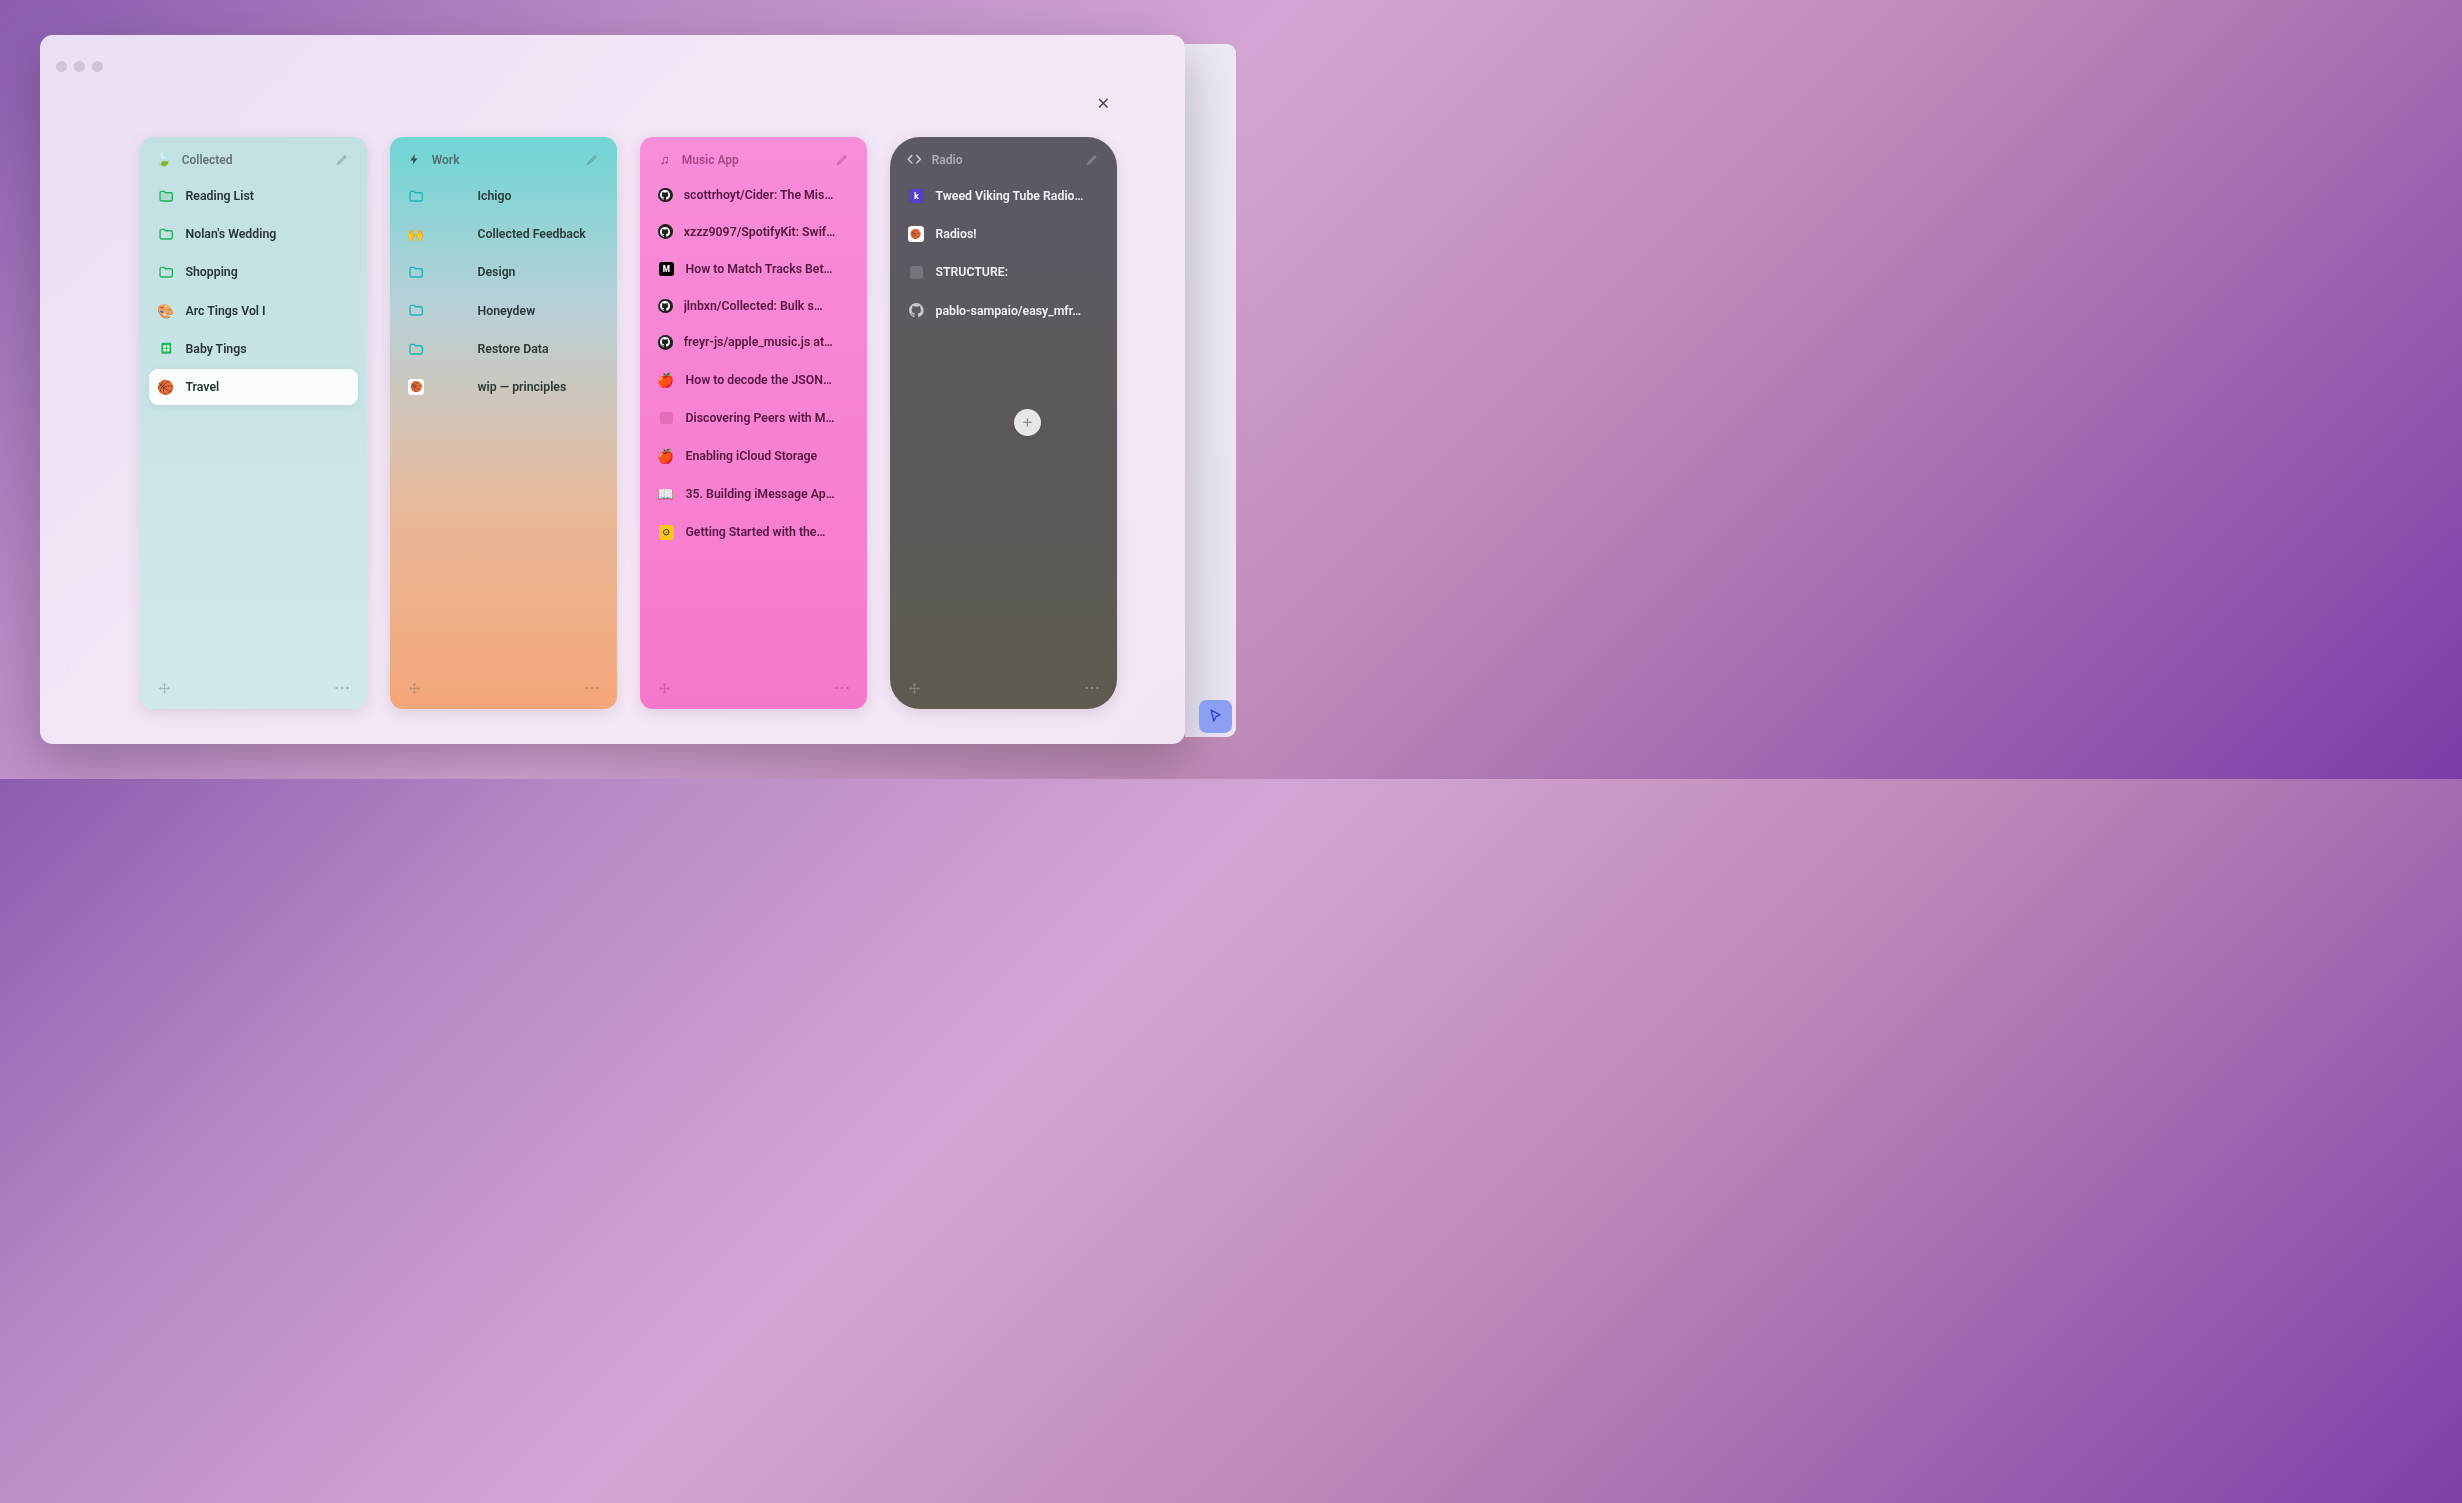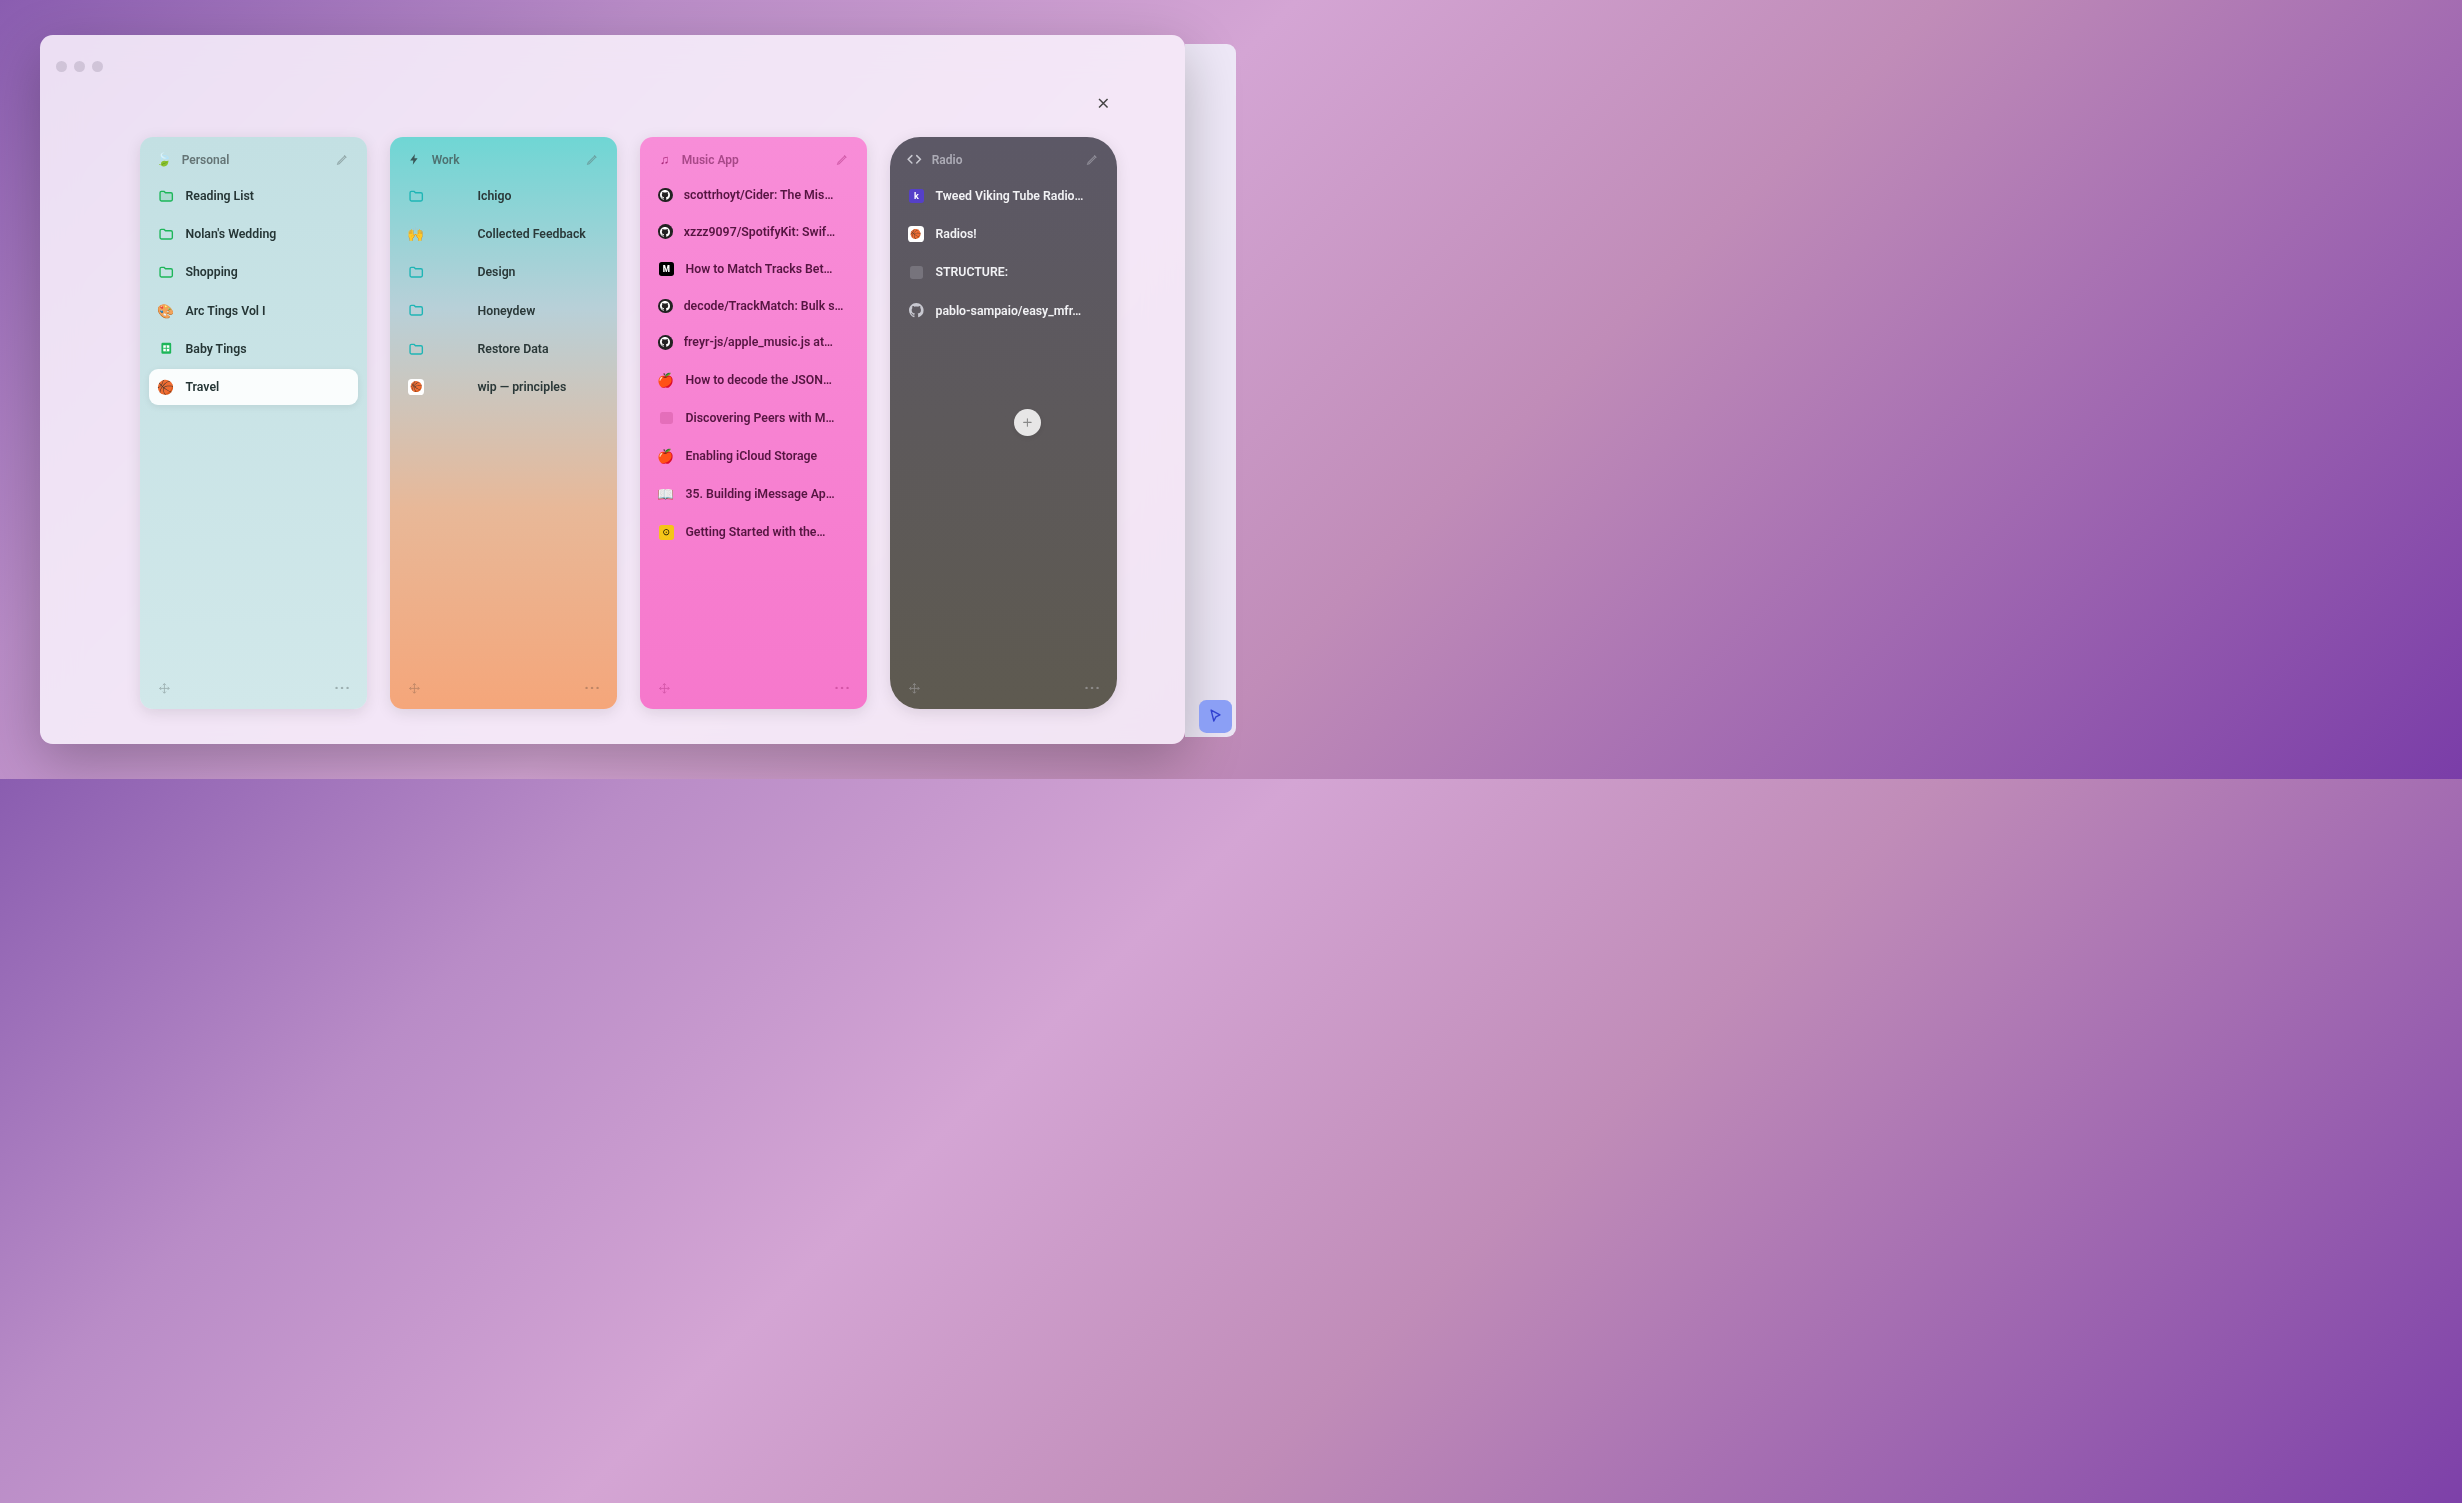--- a/index.html
+++ b/index.html
@@ -176,21 +176,21 @@
     <svg viewBox="0 0 24 24">
         <path d="M5 5 L19 19 M19 5 L5 19" fill="none"></path>
       </svg>
   </div>
 
   <div class="spaces">
 
     <div class="space personal">
       <div class="space-header">
         <span class="space-icon">🍃</span>
-        <span class="space-title">Personal</span>
+        <span class="space-title">Collected</span>
         <span class="edit-btn">
           <svg class="pencil" viewBox="0 0 24 24">
               <path d="M3 21l3-1 12-12-2-2L4 18l-1 3zM16 5l3 3" stroke="#5a6868" stroke-width="2" fill="none" stroke-linecap="round"></path>
             </svg>
         </span>
       </div>
       <div class="item">
         <span class="item-icon folder-green">
             <svg class="folder" viewBox="0 0 24 24">
               <path fill="currentColor" d="M3 6a2 2 0 012-2h4l2 2h8a2 2 0 012 2v9a2 2 0 01-2 2H5a2 2 0 01-2-2V6z" opacity="0.15"></path>
@@ -343,21 +343,21 @@
             <span style="background:#000;color:#fff;width:14.6px;height:14.6px;border-radius:2.7px;display:inline-flex;align-items:center;justify-content:center;font-size:8.2px;font-weight:900;">M</span>
           </span>
         <span class="item-label">How to Match Tracks Bet…</span>
       </div>
       <div class="item">
         <span class="item-icon github">
             <svg width="10" height="10" viewBox="0 0 16 16">
               <path fill="white" d="M8 0C3.58 0 0 3.58 0 8c0 3.54 2.29 6.53 5.47 7.59.4.07.55-.17.55-.38 0-.19-.01-.82-.01-1.49-2.01.37-2.53-.49-2.69-.94-.09-.23-.48-.94-.82-1.13-.28-.15-.68-.52-.01-.53.63-.01 1.08.58 1.23.82.72 1.21 1.87.87 2.33.66.07-.52.28-.87.51-1.07-1.78-.2-3.64-.89-3.64-3.95 0-.87.31-1.59.82-2.15-.08-.2-.36-1.02.08-2.12 0 0 .67-.21 2.2.82.64-.18 1.32-.27 2-.27.68 0 1.36.09 2 .27 1.53-1.04 2.2-.82 2.2-.82.44 1.1.16 1.92.08 2.12.51.56.82 1.27.82 2.15 0 3.07-1.87 3.75-3.65 3.95.29.25.54.73.54 1.48 0 1.07-.01 1.93-.01 2.2 0 .21.15.46.55.38A8.013 8.013 0 0016 8c0-4.42-3.58-8-8-8z"></path>
             </svg>
           </span>
-        <span class="item-label">decode/TrackMatch: Bulk s…</span>
+        <span class="item-label">jlnbxn/Collected: Bulk s…</span>
       </div>
       <div class="item">
         <span class="item-icon github">
             <svg width="10" height="10" viewBox="0 0 16 16">
               <path fill="white" d="M8 0C3.58 0 0 3.58 0 8c0 3.54 2.29 6.53 5.47 7.59.4.07.55-.17.55-.38 0-.19-.01-.82-.01-1.49-2.01.37-2.53-.49-2.69-.94-.09-.23-.48-.94-.82-1.13-.28-.15-.68-.52-.01-.53.63-.01 1.08.58 1.23.82.72 1.21 1.87.87 2.33.66.07-.52.28-.87.51-1.07-1.78-.2-3.64-.89-3.64-3.95 0-.87.31-1.59.82-2.15-.08-.2-.36-1.02.08-2.12 0 0 .67-.21 2.2.82.64-.18 1.32-.27 2-.27.68 0 1.36.09 2 .27 1.53-1.04 2.2-.82 2.2-.82.44 1.1.16 1.92.08 2.12.51.56.82 1.27.82 2.15 0 3.07-1.87 3.75-3.65 3.95.29.25.54.73.54 1.48 0 1.07-.01 1.93-.01 2.2 0 .21.15.46.55.38A8.013 8.013 0 0016 8c0-4.42-3.58-8-8-8z"></path>
             </svg>
           </span>
         <span class="item-label">freyr-js/apple_music.js at…</span>
       </div>
       <div class="item">

